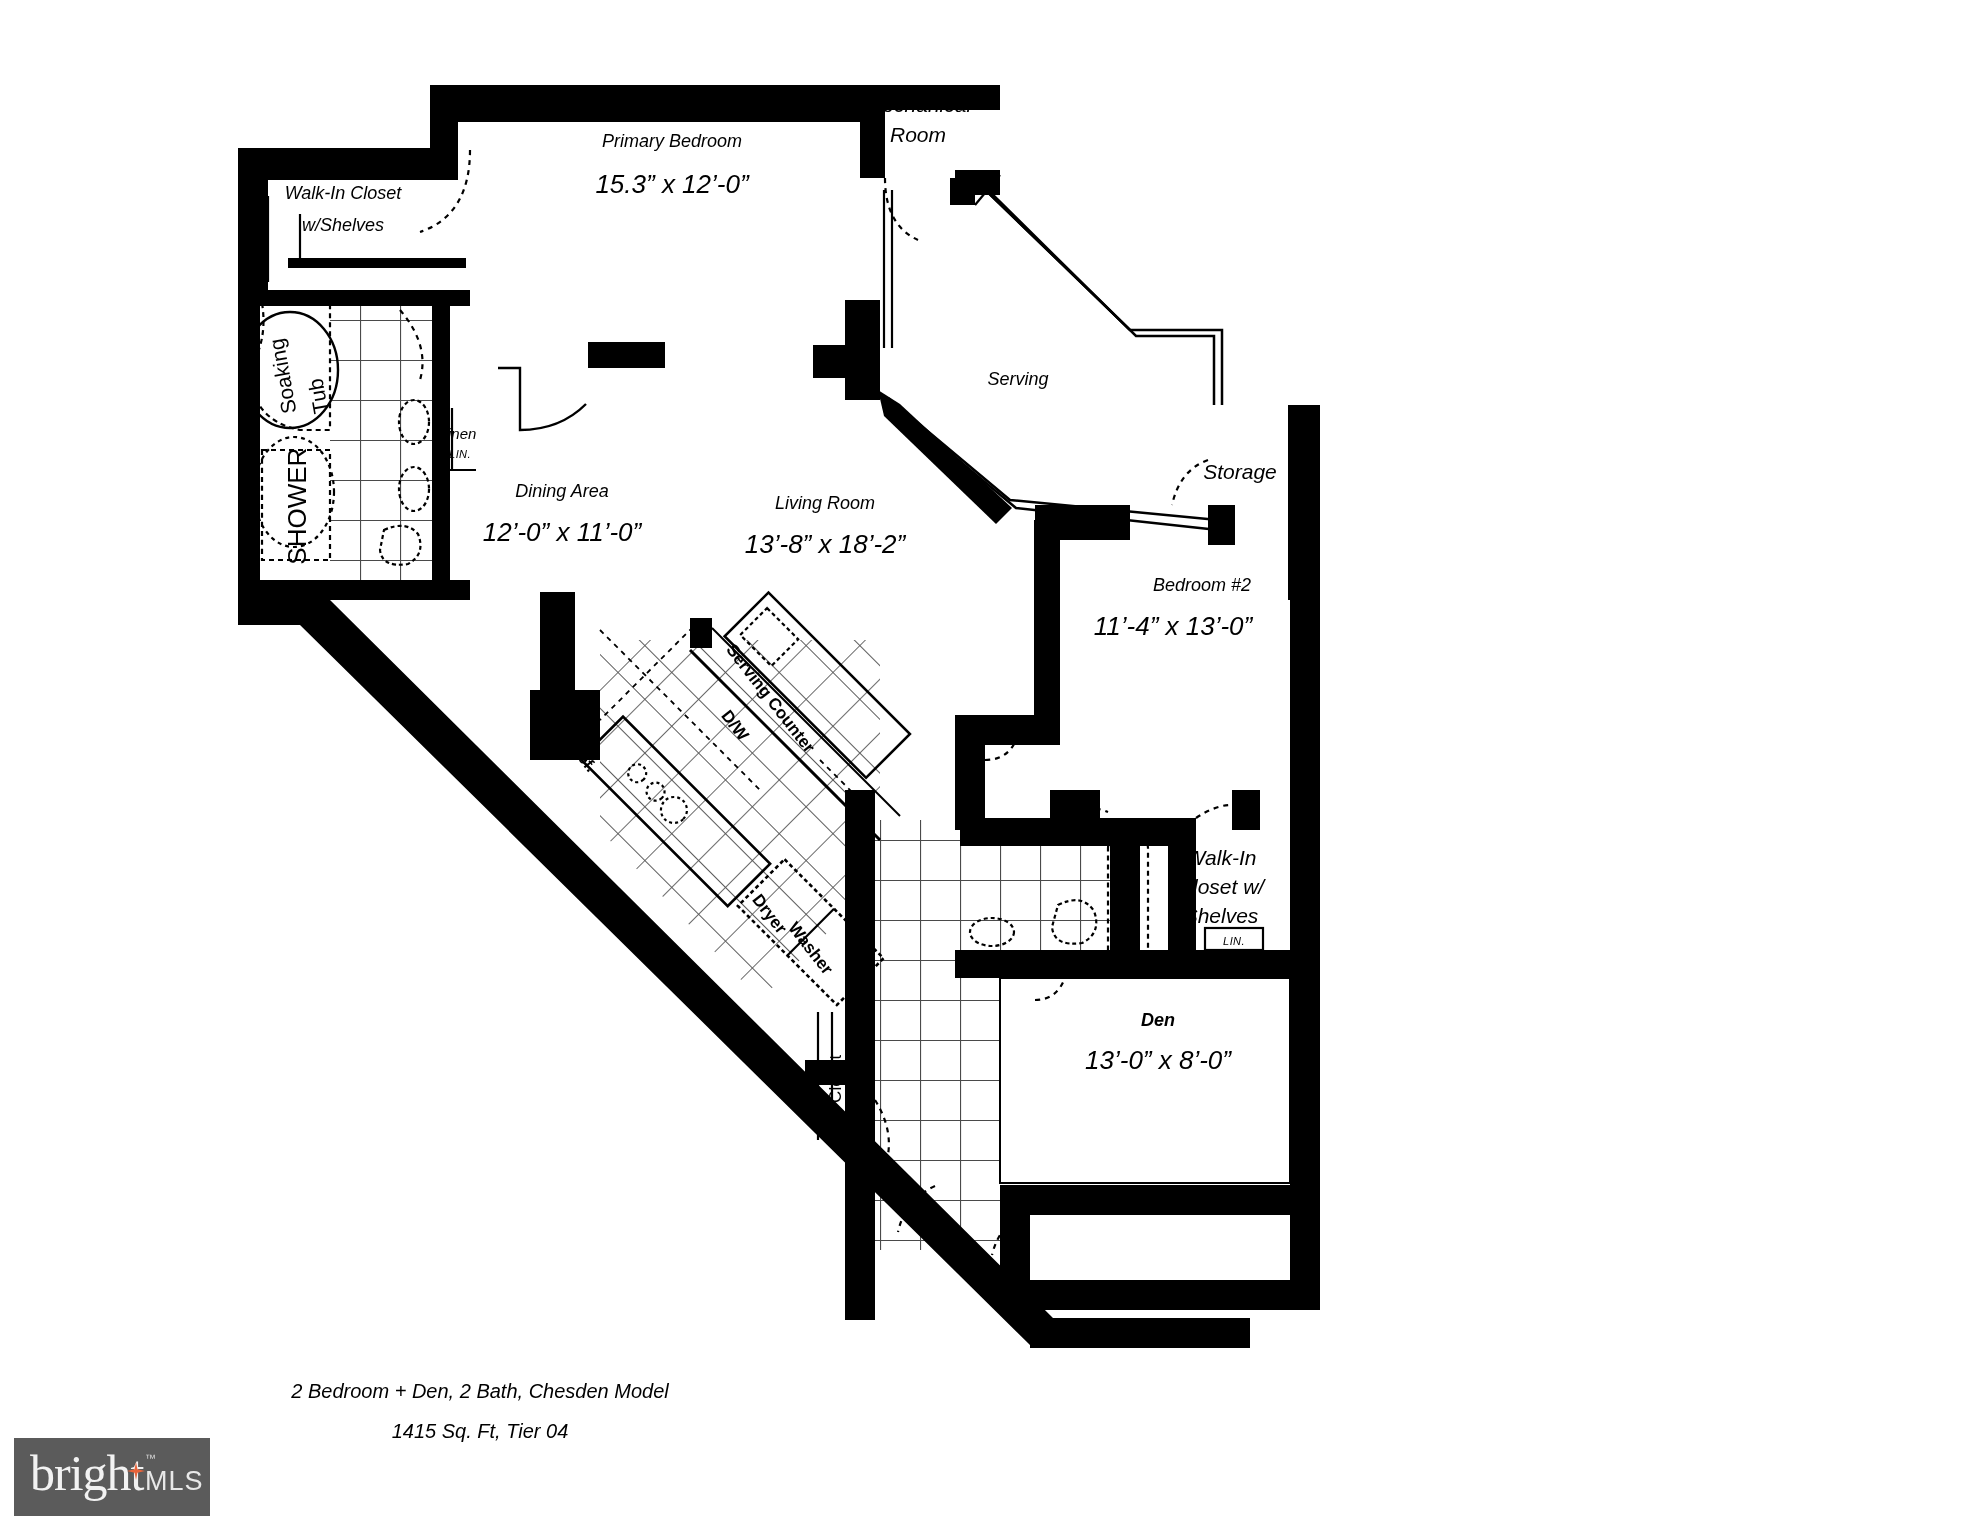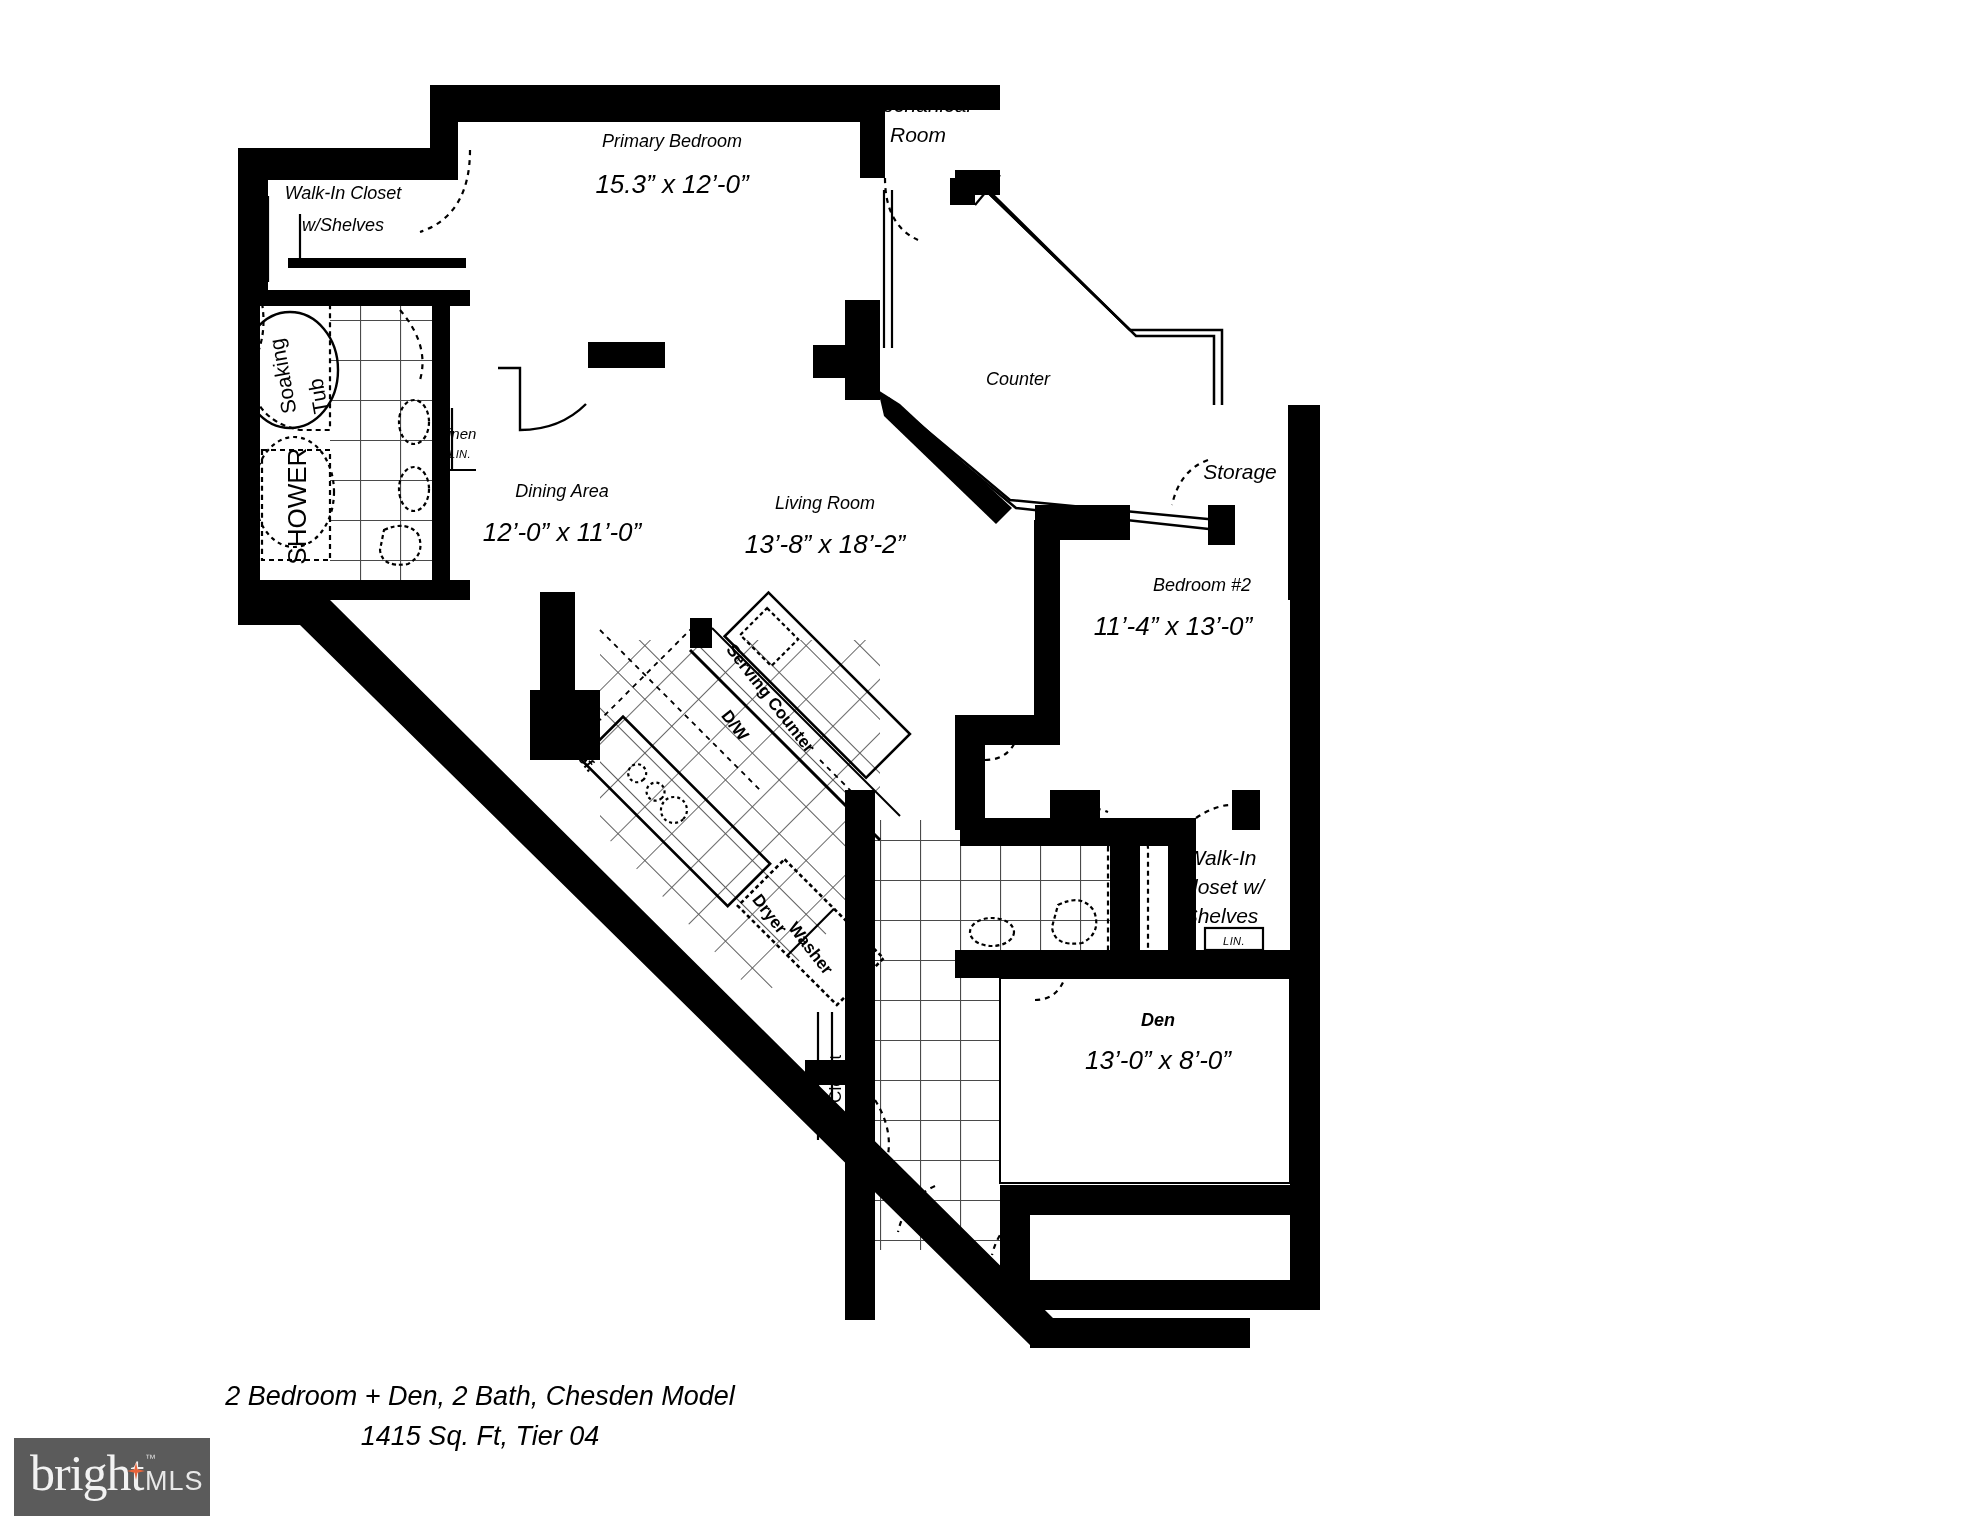--- a/index.html
+++ b/index.html
@@ -8,21 +8,21 @@
   #plan{position:absolute;left:0;top:0;width:1987px;height:1536px;}
   .lbl{position:absolute;white-space:nowrap;color:#000;
        font-family:"Liberation Sans", sans-serif;line-height:1.28;}
   .ctr{transform:translateX(-50%);text-align:center;font-style:italic;}
   .room-name{font-size:18px;}
   .room-dim{font-size:26px;}
   .small{font-size:21px;}
   .tiny{font-size:15px;}
   .xtiny{font-size:11px;letter-spacing:.4px;}
   .rot90{transform-origin:left top;}
-  .caption{font-size:27px;}
+  .caption{font-size:20px;}
   #mls{position:absolute;left:14px;top:1438px;width:196px;height:78px;
        background:#5b5b5b;}
   #mls .word{position:absolute;left:16px;top:6px;font-size:50px;
        font-family:"Liberation Serif", serif;color:#f2f2f2;letter-spacing:-1px;}
   #mls .mls{position:absolute;left:131px;top:28px;font-size:27px;
        font-family:"Liberation Sans", sans-serif;color:#e8e8e8;letter-spacing:1px;}
   #mls .star{position:absolute;left:113px;top:24px;width:18px;height:18px;
        background:#e8633a;
        clip-path:polygon(50% 0,58% 40%,100% 50%,58% 60%,50% 100%,42% 60%,0 50%,42% 40%);}
   #mls .tm{position:absolute;left:131px;top:14px;font-size:11px;color:#ddd;}
@@ -224,21 +224,21 @@
 
 <div class="lbl ctr room-name" style="left:672px;top:130px;">Primary Bedroom</div>
 <div class="lbl ctr room-dim" style="left:672px;top:168px;">15.3” x 12’-0”</div>
 
 <div class="lbl ctr room-name" style="left:343px;top:182px;">Walk-In Closet</div>
 <div class="lbl ctr room-name" style="left:343px;top:214px;">w/Shelves</div>
 
 <div class="lbl ctr small" style="left:918px;top:92px;">Mechanical</div>
 <div class="lbl ctr small" style="left:918px;top:122px;">Room</div>
 
-<div class="lbl ctr room-name" style="left:1018px;top:368px;">Counter</div>
+<div class="lbl ctr room-name" style="left:1018px;top:368px;">Serving</div>
 
 <div class="lbl ctr small" style="left:1240px;top:459px;">Storage</div>
 
 <div class="lbl ctr room-name" style="left:1173px;top:574px;margin-left:29px;">Bedroom #2</div>
 <div class="lbl ctr room-dim" style="left:1173px;top:610px;">11’-4” x 13’-0”</div>
 
 <div class="lbl ctr room-name" style="left:562px;top:480px;">Dining Area</div>
 <div class="lbl ctr room-dim" style="left:562px;top:516px;">12’-0” x 11’-0”</div>
 
 <div class="lbl ctr room-name" style="left:825px;top:492px;">Living Room</div>

